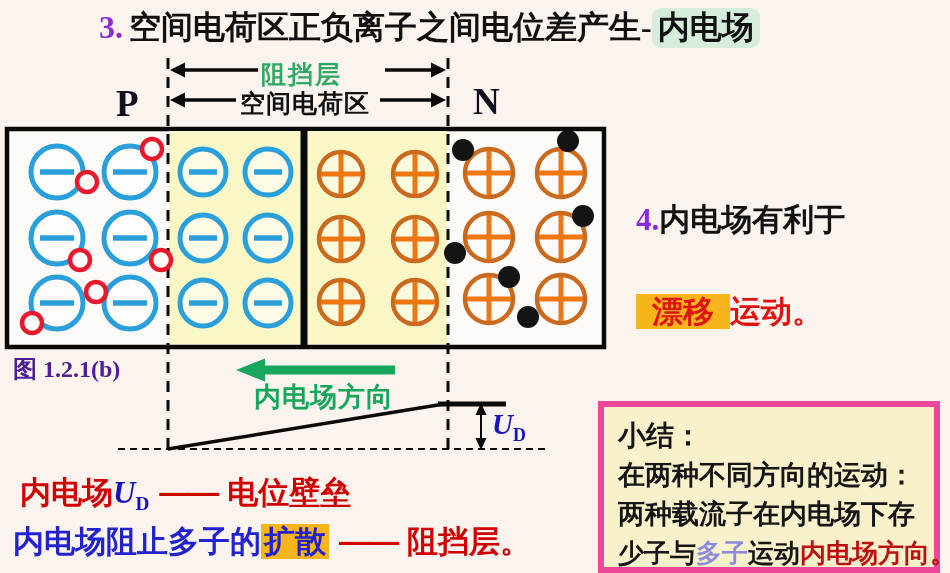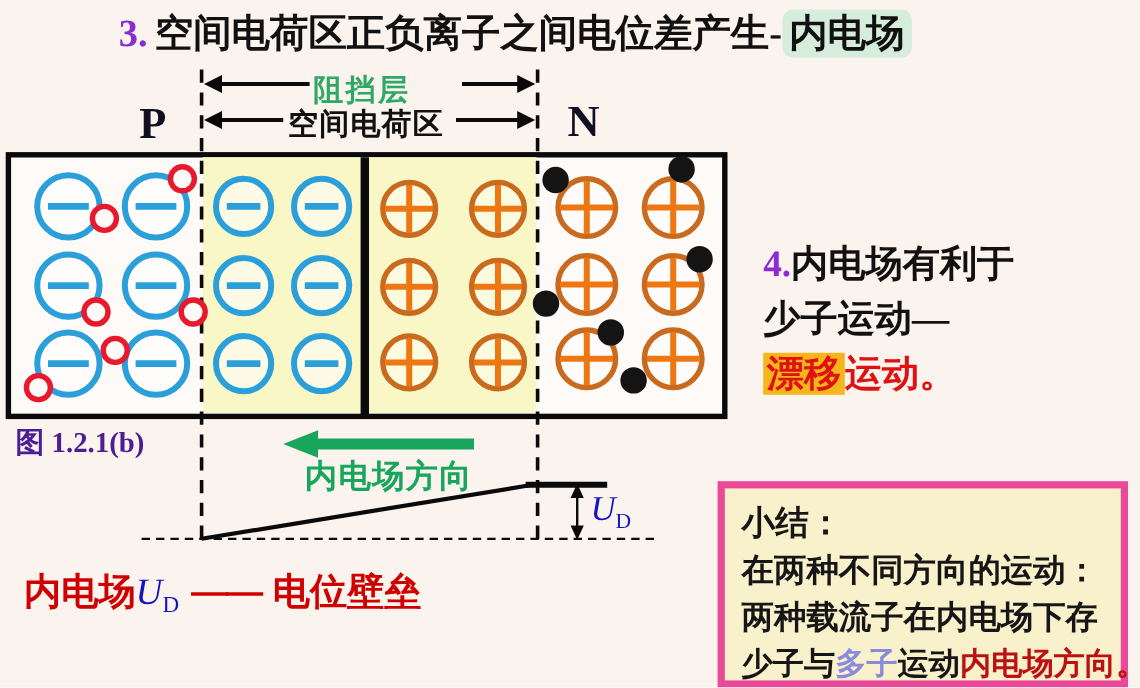--- a/index.html
+++ b/index.html
@@ -15,29 +15,29 @@
   
   .lbl-barrier{left:261px;top:58px;font-family:"Liberation Serif",serif;font-weight:600;
                font-size:25px;color:#2FA865;letter-spacing:2px;}
   .lbl-scr{left:240px;top:87px;font-family:"Liberation Serif",serif;font-weight:600;
            font-size:25px;color:#111;letter-spacing:1px;}
   .lbl-p{left:116px;top:82px;font-family:"Liberation Serif",serif;font-weight:700;font-size:37px;color:#101020;}
   .lbl-n{left:473px;top:80px;font-family:"Liberation Serif",serif;font-weight:700;font-size:37px;color:#101020;}
   .fig-cap{left:13px;top:353px;font-family:"Liberation Serif",serif;font-weight:700;font-size:24px;color:#4c1d95;}
   .field-dir{left:254px;top:379px;font-weight:700;font-size:27px;color:#18A55C;letter-spacing:1px;text-align:right;}
   
-  .ud{font-family:"Liberation Serif",serif;font-style:italic;font-weight:400;color:#1515C0;text-align:center;}
+  .ud{font-family:"Liberation Serif",serif;font-style:italic;font-weight:700;color:#1515C0;text-align:center;}
   .ud sub{font-style:normal;font-size:0.62em;}
   .ud-plot{left:492px;top:408px;font-size:29px;}
   
   .note4{left:636px;top:197px;width:260px;font-family:"Liberation Serif",serif;font-weight:700;
          font-size:31px;line-height:46px;color:#111;white-space:nowrap;}
   .note4 .num{color:#8A2BD6;}
   .note4 .red{color:#E01111;}
-  .note4 .hl{background:#F6B51B;padding:0 3px;}
+  .note4 .hl{background:#F6B51B;padding:0 16px;}
   
   .concl{font-weight:700;font-size:31px;white-space:nowrap;}
   .concl1{left:20px;top:472px;color:#CE0000;}
   .concl1 .ud{font-size:31px;}
   .concl2{left:13px;top:521px;color:#CE0000;}
   .concl2 .blue{color:#2222CE;}
   .concl2 .hl{background:#F6B51B;color:#2222CE;padding:0 3px;}
   .dash{margin:0 10px;letter-spacing:-2px;}
   
   .summary{left:598px;top:401px;width:342px;height:172px;background:#F8F1CC;
@@ -179,28 +179,31 @@
   <div class="abs lbl-barrier">阻挡层</div>
   <div class="abs lbl-p">P</div>
   <div class="abs lbl-n">N</div>
   <div class="abs fig-cap">图 1.2.1(b)</div>
   <div class="abs field-dir">内电场方向</div>
 
   <div class="abs ud ud-plot"><span>U</span><sub>D</sub></div>
 
   <div class="abs note4">
     <span class="num">4.</span><span>内电场有利于</span><br>
-    <span>少子运动—</span><br>
+    <br>
     <span class="hl red">漂移</span><span class="red">运动。</span>
   </div>
 
   <div class="abs concl concl1">
     <span>内电场</span><span class="ud"><span>U</span><sub>D</sub></span><span class="dash">——</span><span>电位壁垒</span>
   </div>
 
+  <div class="abs concl concl2">
+    <span class="blue">内电场阻止多子的</span><span class="hl">扩散</span><span class="dash">——</span><span>阻挡层。</span>
+  </div>
 
   <div class="abs summary">
     <div class="head">小结：</div>
     <div class="ln">在两种不同方向的运动：</div>
     <div class="ln">两种载流子在内电场下存</div>
     <div class="ln ln3">
       <span>少子与</span><span class="blue">多子</span><span>运动</span><span class="red">内电场方向。</span>
     </div>
   </div>
 

